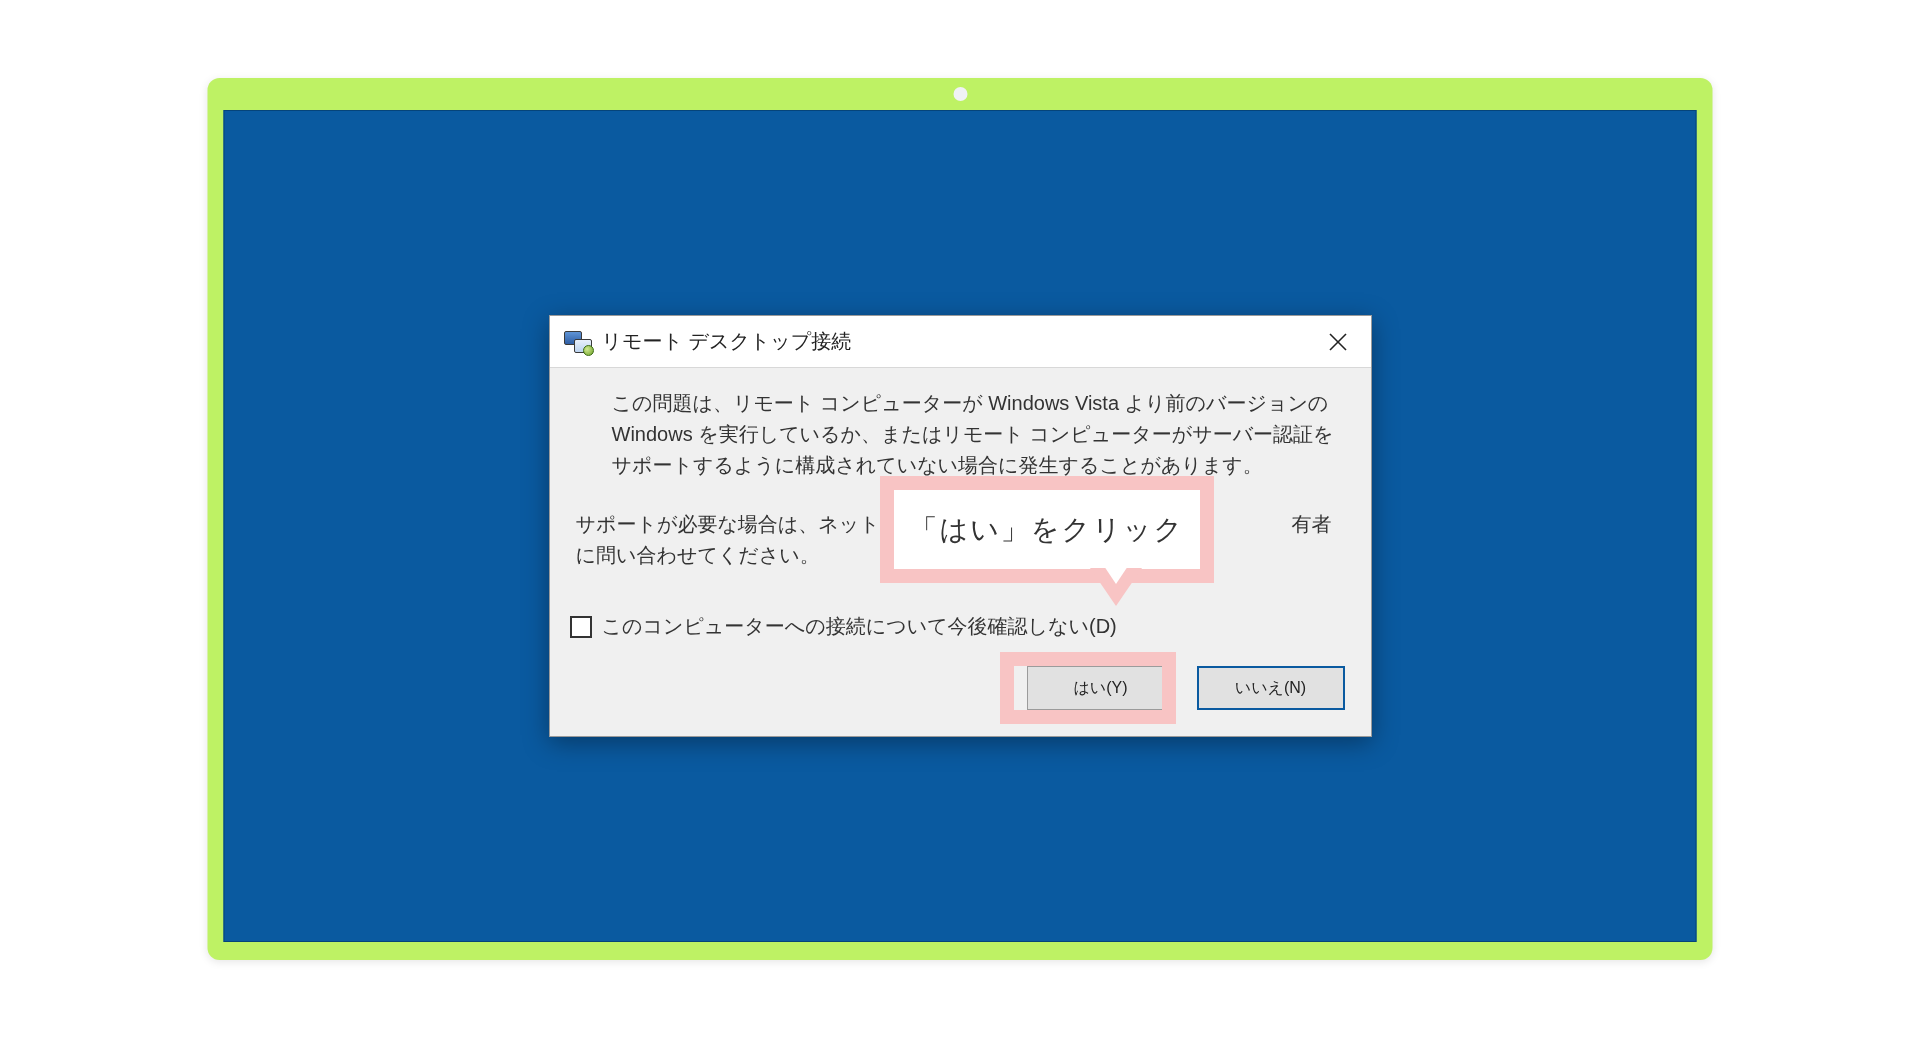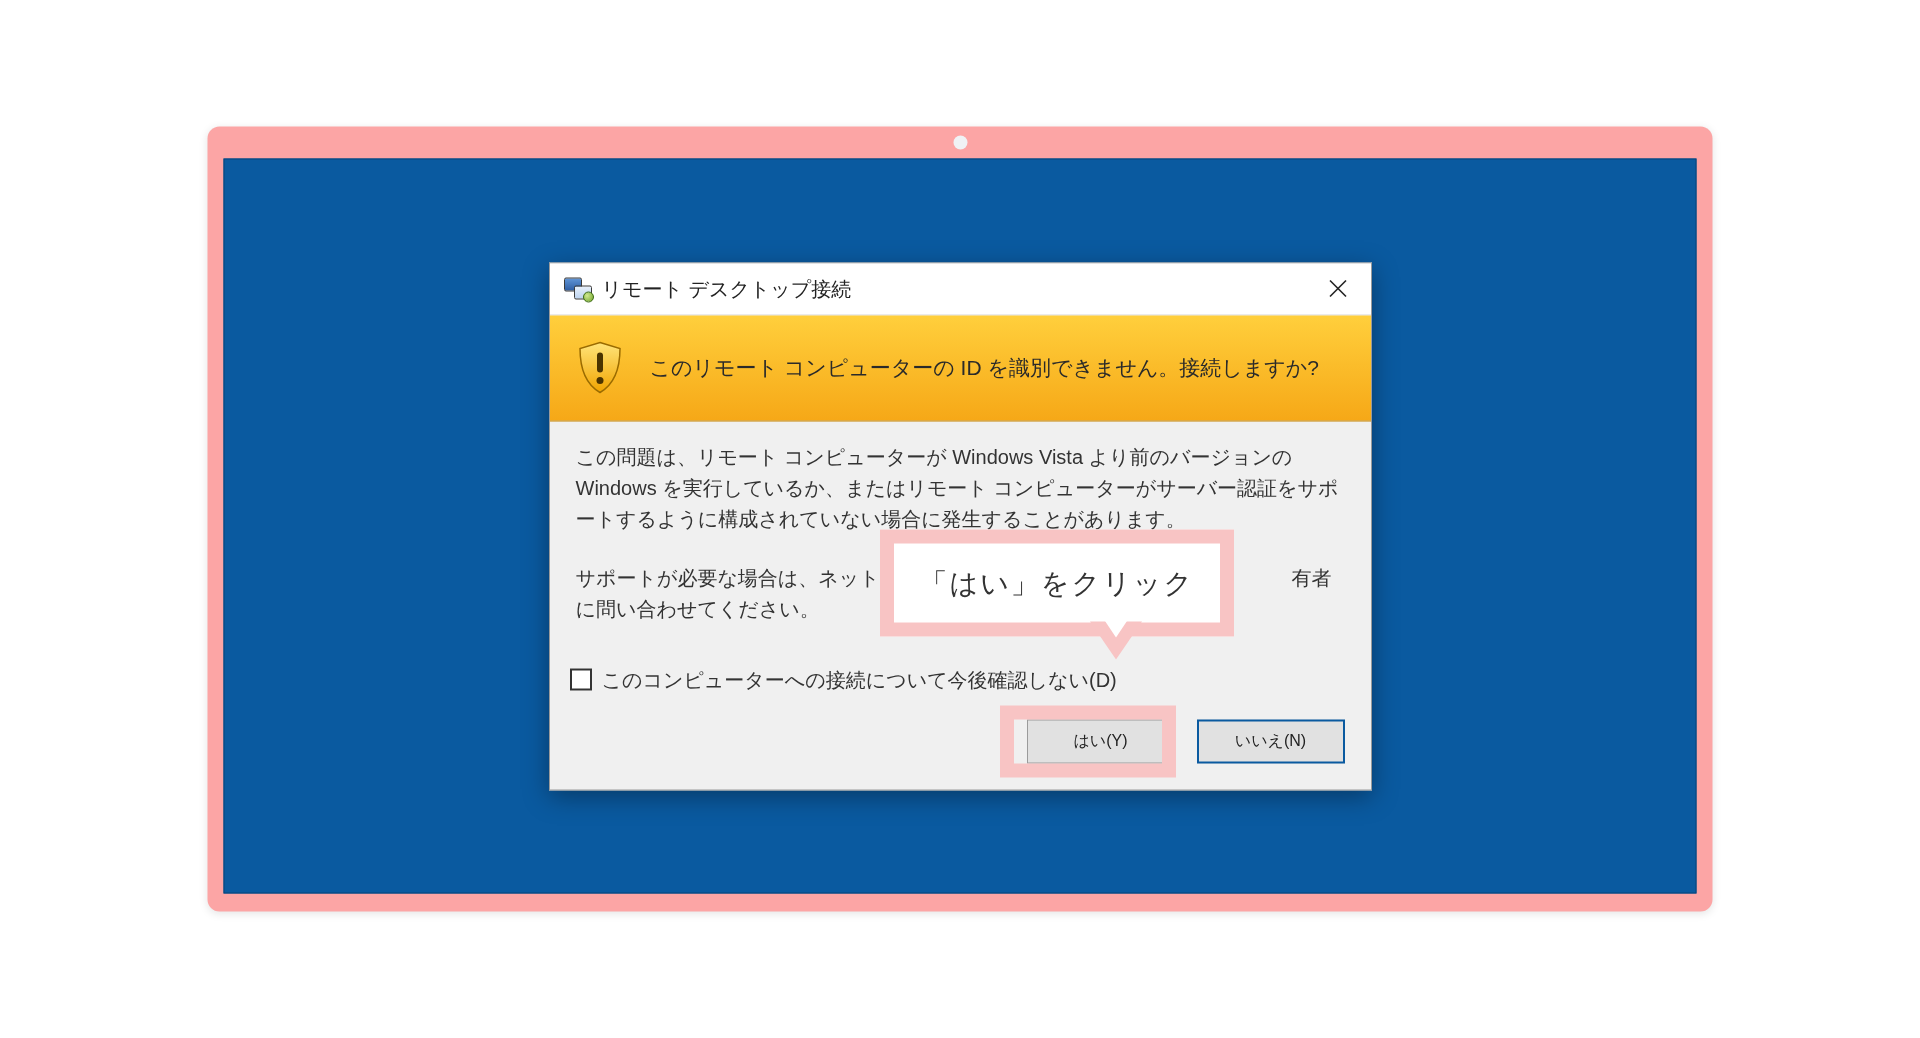--- a/index.html
+++ b/index.html
@@ -4,22 +4,22 @@
 <style>
   * { box-sizing: border-box; margin: 0; padding: 0; }
   html, body { width: 1920px; height: 1038px; overflow: hidden; font-family: "Yu Gothic UI", "Segoe UI", Meiryo, sans-serif; }
   body { background: #ffffff; }
 
   .outer-frame {
     position: absolute;
     left: 50%; top: 50%;
     transform: translate(-50%, -50%);
     width: 1505px;
-    height: 785px;
-    background: #fca5a5;
+    height: 882px;
+    background: #bef264;
     border-radius: 12px;
     box-shadow: 0 2px 8px rgba(0,0,0,0.1);
   }
   .outer-titlebar {
     height: 32px;
     position: relative;
   }
   .outer-dot {
     position: absolute;
     left: 50%; top: 50%;
@@ -101,21 +101,21 @@
     color: #2a2a2a;
   }
 
   .dialog-body {
     padding: 20px 26px 6px 26px;
     font-size: 20px;
     color: #333;
     line-height: 1.55;
     position: relative;
   }
-  .body-p1 { margin-bottom: 28px; }
+  .body-p1 { margin-bottom: 28px; margin-left: 36px; }
   .body-p2 { margin-bottom: 30px; }
 
   .checkbox-row {
     display: flex; align-items: center; gap: 10px;
     padding: 6px 26px 26px 20px;
     font-size: 20px; color: #333;
   }
   .checkbox-box {
     width: 22px; height: 22px; border: 2px solid #333; background: #fff; flex: none;
   }
@@ -151,21 +151,21 @@
     z-index: 50;
   }
   .callout {
     position: absolute;
     z-index: 60;
     pointer-events: none;
   }
   .callout-box {
     border: 14px solid #f8c4c4;
     background: #ffffff;
-    padding: 18px 26px;
+    padding: 18px 16px;
     font-size: 28px;
     color: #333;
     letter-spacing: 2px;
     white-space: nowrap;
   }
   .callout-tail {
     position: absolute;
     width: 0; height: 0;
     border-left: 26px solid transparent;
     border-right: 26px solid transparent;
@@ -198,36 +198,20 @@
         </span>
         <span class="dialog-title">リモート デスクトップ接続</span>
         <div class="close-btn">
           <svg viewBox="0 0 18 18">
             <line x1="1" y1="1" x2="17" y2="17"></line>
             <line x1="17" y1="1" x2="1" y2="17"></line>
           </svg>
         </div>
       </div>
 
-      <div class="warn-banner">
-        <span class="shield">
-          <svg viewBox="0 0 48 54" width="48" height="54">
-            <defs>
-              <linearGradient id="sg" x1="0" y1="0" x2="0" y2="1">
-                <stop offset="0" stop-color="#ffe47a"></stop>
-                <stop offset="1" stop-color="#f0a400"></stop>
-              </linearGradient>
-            </defs>
-            <path d="M24 2 L44 8 C44 28 38 44 24 52 C10 44 4 28 4 8 Z" fill="url(#sg)" stroke="#9a6b00" stroke-width="1.5"></path>
-            <rect x="21" y="12" width="6" height="20" rx="3" fill="#4a3300"></rect>
-            <circle cx="24" cy="40" r="3.5" fill="#4a3300"></circle>
-          </svg>
-        </span>
-        <div class="warn-text">このリモート コンピューターの ID を識別できません。接続しますか?</div>
-      </div>
 
       <div class="dialog-body">
         <div class="body-p1">この問題は、リモート コンピューターが Windows Vista より前のバージョンの Windows を実行しているか、またはリモート コンピューターがサーバー認証をサポートするように構成されていない場合に発生することがあります。</div>
         <div class="body-p2">
           <span>サポートが必要な場合は、ネットワー</span>
           <span style="visibility:hidden;">XXXXXXXXXXXXXXXXXXXXXXXXXXX</span>
           <span>有者に問い合わせてください。</span>
         </div>
 
         <div class="callout" style="left:330px; top:108px;">

